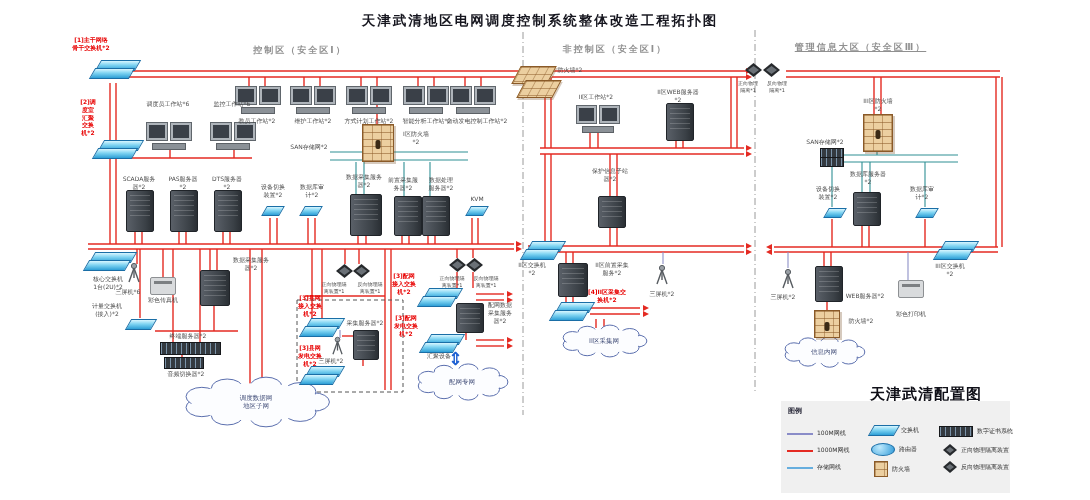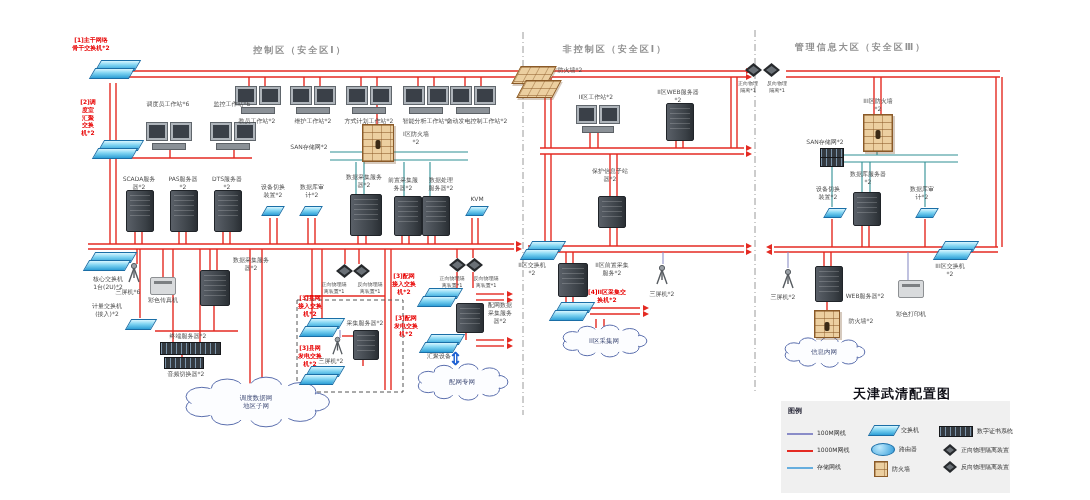--- a/index.html
+++ b/index.html
@@ -34,22 +34,22 @@
     clip-path:polygon(50% 0,100% 50%,50% 100%,0 50%)}
   .rack,.sansw,.s-cert{background:#343a40;border:1px solid #16181b;
     background-image:repeating-linear-gradient(90deg,rgba(180,220,255,.55) 0 1px,transparent 1px 5px)}
   .printer{background:#d9dbdd;border:1px solid #8d9093;border-radius:2px}
   .printer::before{content:"";position:absolute;left:3px;right:3px;top:3px;height:3px;background:#7c7f82}
   .bluearrow{color:#1d5fd2;font-weight:bold;font-size:18px;line-height:1}
   .lbl{position:absolute;font-size:6px;line-height:1.3;color:#4a4a4a;text-align:center;white-space:pre-line}
   .lbl.red{color:#e80000;font-weight:bold}
   .lbl.zone{color:#909090;font-size:9px;letter-spacing:2px;font-weight:bold}
   
-  .legend-title{position:absolute;left:822px;top:385px;width:160px;text-align:center;
-    font-size:13px;font-weight:bold;color:#101018;letter-spacing:1px}
+  .legend-title{position:absolute;left:822px;top:385px;width:160px;text-align:right;
+    font-size:15px;font-weight:bold;color:#101018;letter-spacing:1px}
   .legend-panel{position:absolute;left:781px;top:401px;width:229px;height:92px;background:#f0f0f0}
   .legend-key{position:absolute;left:7px;top:5px;font-size:7px;font-weight:bold;color:#223}
   .li{position:absolute;display:flex;align-items:center;gap:4px;font-size:6px;color:#333;white-space:nowrap}
   .s-100{width:26px;height:2px;background:#8a8cc8}
   .s-1000{width:26px;height:2px;background:#e42a22}
   .s-sto{width:26px;height:2px;background:#66aede}
   .s-sw{width:24px;height:9px;background:linear-gradient(180deg,#d8f6ff,#7fd4f2 45%,#2e9fd6);
     border:1px solid #1a6ea6;transform:skewX(-30deg)}
   .s-rt{width:22px;height:11px;border-radius:50%;background:radial-gradient(circle at 35% 30%,#bfeafd,#2f9ad8);border:1px solid #1b6fa8}
   .s-fw{width:12px;height:14px;box-shadow:none}
@@ -255,20 +255,21 @@
         <ellipse cx="808" cy="360.10599777942235" rx="8.8" ry="6" fill="#fcfdff" stroke="#5b6fae" stroke-width="1"></ellipse>
         <ellipse cx="793.9298361348509" cy="355.20130854152825" rx="8.8" ry="6" fill="#fcfdff" stroke="#5b6fae" stroke-width="1"></ellipse>
         <ellipse cx="793.9298361348509" cy="348.79869145847175" rx="8.8" ry="6" fill="#fcfdff" stroke="#5b6fae" stroke-width="1"></ellipse>
         <ellipse cx="808" cy="343.89400222057765" rx="8.8" ry="6" fill="#fcfdff" stroke="#5b6fae" stroke-width="1"></ellipse>
         <ellipse cx="829.5567416853418" cy="342.78219943180574" rx="8.8" ry="6" fill="#fcfdff" stroke="#5b6fae" stroke-width="1"></ellipse>
         <ellipse cx="848.5134221798073" cy="345.983507973334" rx="8.8" ry="6" fill="#fcfdff" stroke="#5b6fae" stroke-width="1"></ellipse>
         <ellipse cx="824" cy="352" rx="36" ry="11.049999999999999" fill="#fcfdff"></ellipse>
         <text x="824" y="354" text-anchor="middle" font-size="6.5" fill="#44507a">信息内网</text>
       </g>
     </svg>
+  <div class="main-title">天津武清地区电网调度控制系统整体改造工程拓扑图</div>
   <div id="nodes">
       <div class="node switchpair" style="left: 92px; top: 60px; width: 46px; height: 20px;">
         <i class="swlay l1"></i>
         <i class="swlay l2"></i>
       </div>
       <div class="node switchpair" style="left: 95px; top: 140px; width: 46px; height: 20px;">
         <i class="swlay l1"></i>
         <i class="swlay l2"></i>
       </div>
       <div class="node switchpair" style="left: 86px; top: 252px; width: 48px; height: 20px;">
@@ -517,21 +518,21 @@
       <div class="lbl" style="left: 904px; top: 185px; width: 36px;">数据库审
 计*2</div>
       <div class="lbl" style="left: 926px; top: 262px; width: 48px;">III区交换机
 *2</div>
       <div class="lbl" style="left: 840px; top: 292px; width: 50px;">WEB服务器*2</div>
       <div class="lbl" style="left: 766px; top: 293px; width: 34px;">三屏机*2</div>
       <div class="lbl" style="left: 888px; top: 310px; width: 46px;">彩色打印机</div>
       <div class="lbl" style="left: 844px; top: 317px; width: 34px;">防火墙*2</div>
       <div class="lbl zone" style="left: 245px; top: 45px; width: 110px;">控制区（安全区Ⅰ）</div>
       <div class="lbl zone" style="left: 555px; top: 44px; width: 120px;">非控制区（安全区Ⅰ）</div>
-      <div class="lbl zone" style="left: 788px; top: 42px; width: 145px;">管理信息大区（安全区Ⅲ）</div>
+      <div class="lbl zone" style="left: 788px; top: 42px; width: 145px; text-decoration: underline;">管理信息大区（安全区Ⅲ）</div>
     </div>
 
   <div class="legend-title">天津武清配置图</div>
   <div class="legend-panel">
     <div class="legend-key">图例</div>
     <div class="li" style="left:6px;top:28px">
       <span class="s-100"></span>
       <span>100M网线</span>
     </div>
     <div class="li" style="left:6px;top:45px">

